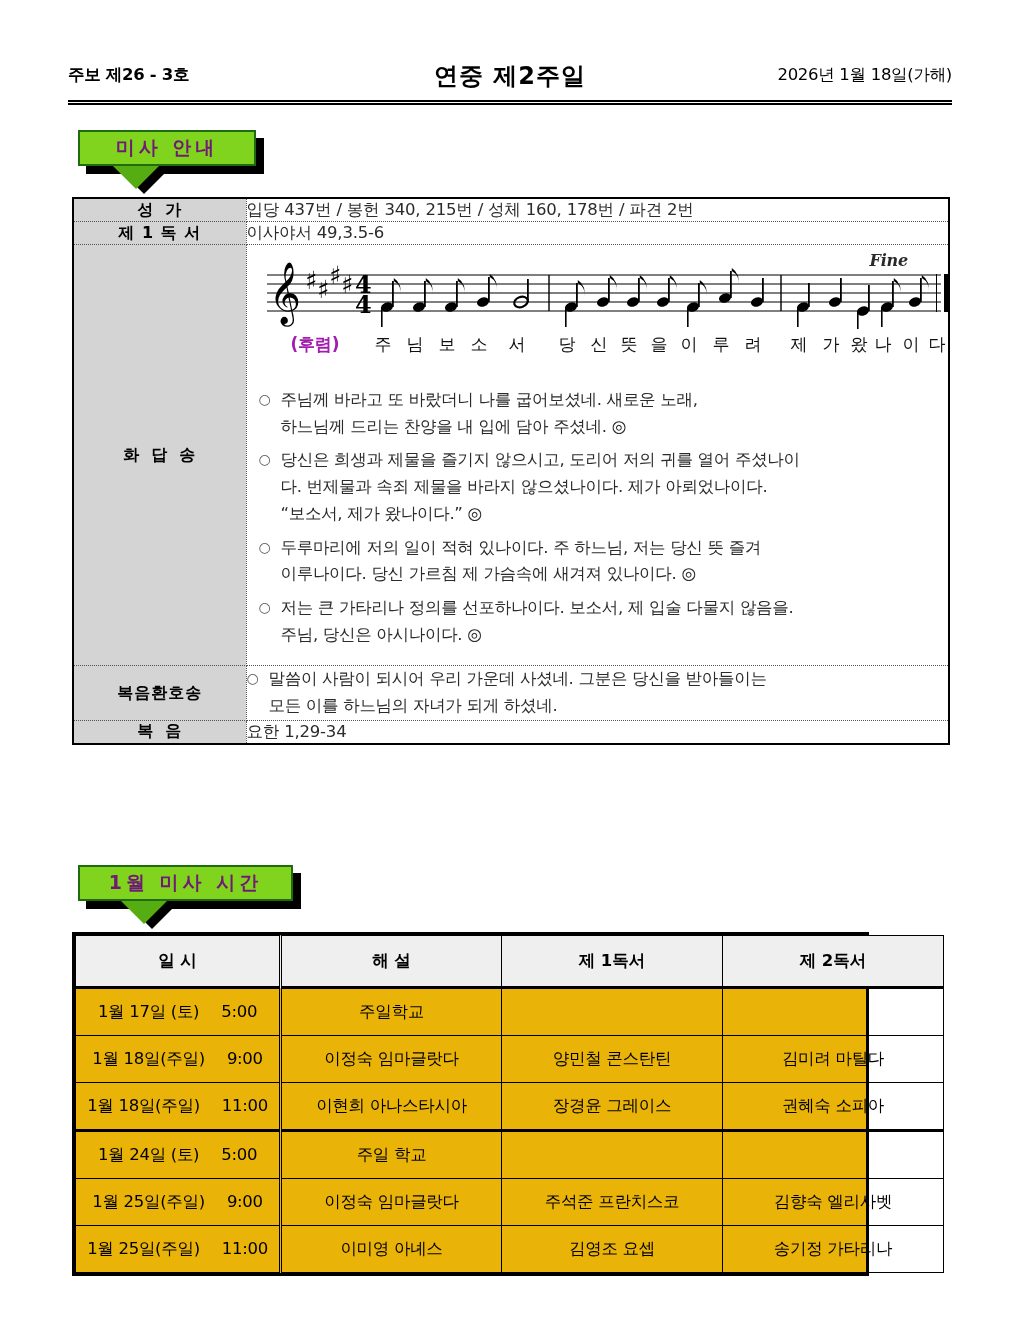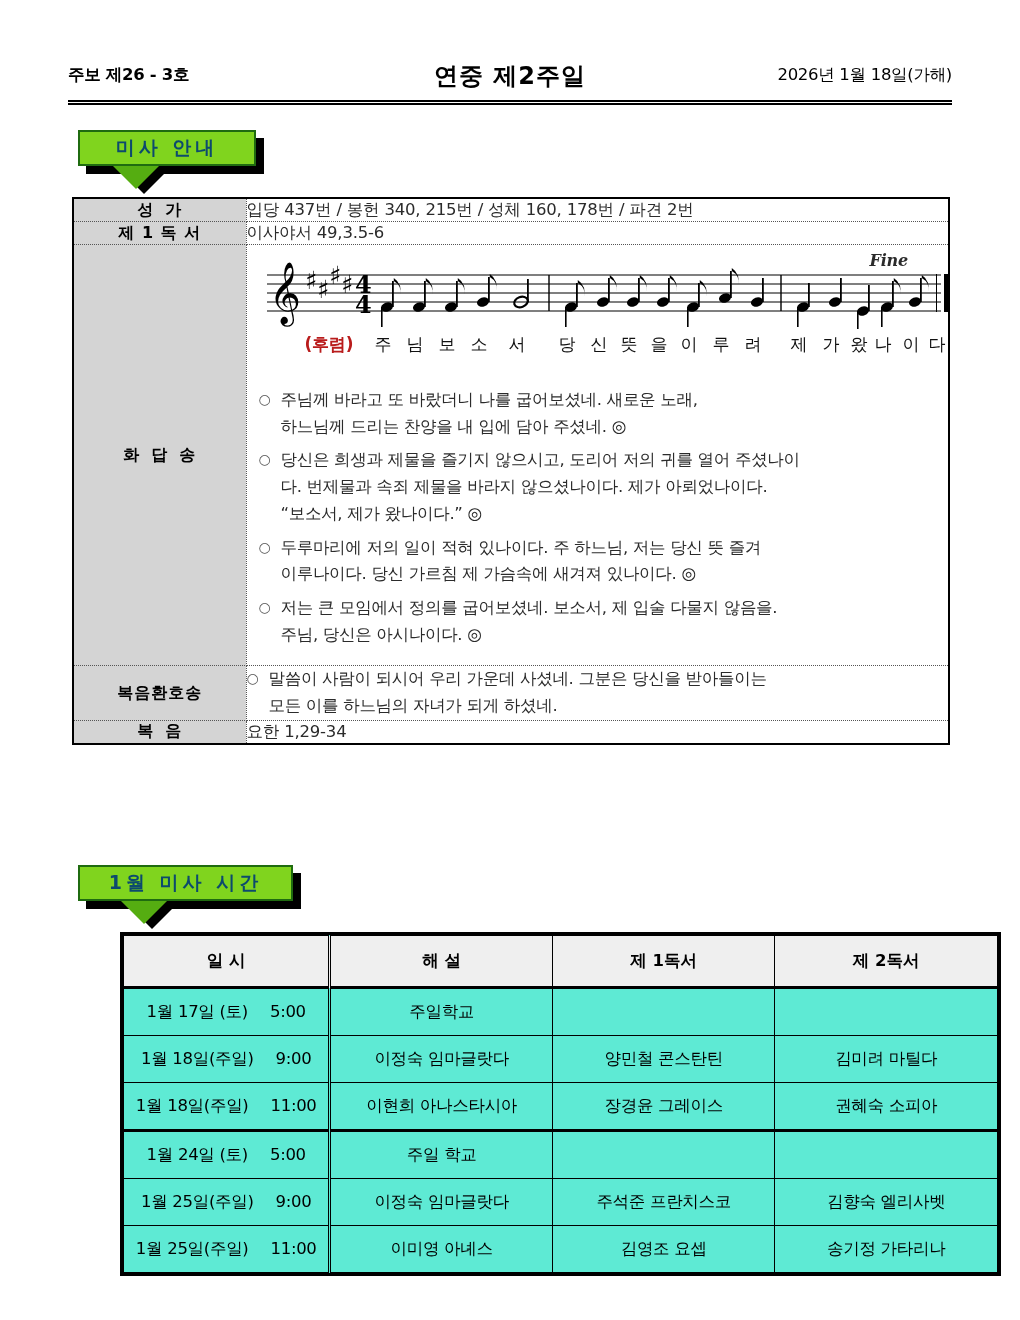--- a/index.html
+++ b/index.html
@@ -88,21 +88,21 @@
     border: 2px solid #1F6B10;
     box-sizing: border-box;
     display: flex;
     align-items: center;
     justify-content: center;
   }
   .banner-label {
     font-size: 19px;
     font-weight: bold;
     letter-spacing: 4px;
-    color: #0c4a6e;
+    color: #701a75;
     white-space: nowrap;
   }
   .banner-arrow-shadow {
     position: absolute;
     width: 0; height: 0;
     border-left: 26px solid transparent;
     border-right: 26px solid transparent;
     border-top: 26px solid #000000;
   }
   .banner-arrow {
@@ -203,25 +203,24 @@
     height: 120px;
     margin: 6px 0 0 0;
   }
   .music-svg { display: block; margin: 0 auto; }
 
   
   .schedule {
     position: absolute;
     left: 72px;
     top: 932px;
-    width: 881px;
+    width: 797px;
     border: 3px solid #000;
     box-sizing: border-box;
-    background: #5eead4;
-    margin-left: 48px;
+    background: #eab308;
   }
   .schedule table {
     border-collapse: collapse;
     width: 100%;
     table-layout: fixed;
   }
   .schedule th, .schedule td {
     border: 1px solid #000;
     text-align: center;
     font-size: 16.5px;
@@ -390,21 +389,21 @@
                   <rect x="622" y="50" width="1.6" height="20"></rect>
 
                   <ellipse cx="656" cy="45" rx="6.2" ry="4.6" transform="rotate(-20 656 45)"></ellipse>
                   <rect x="661" y="21" width="1.8" height="24"></rect>
                   <path d="M662.8 21 q9 5 6 15 q3 -12 -6 -18 z"></path>
                 </g>
               </svg>
             <div style="position: absolute; right: 28px; top: -6px; font-family: &quot;DejaVu Serif&quot;, serif; font-style: italic; font-size: 16px; font-weight: bold;">Fine</div>
                 <div style="position: absolute; left: 50%; margin-left: 339px; top: 17px; height: 38px; width: 7px; border-left: 1.5px solid rgb(0, 0, 0); border-right: 4px solid rgb(0, 0, 0);"></div>
                 <div style="position: absolute; left: 0px; right: 0px; top: 76px; height: 26px;">
-                  <span style="position: absolute; left: 46px; top: 0px; font-size: 17px; color: #b91c1c; font-weight: bold;">(후렴)</span>
+                  <span style="position: absolute; left: 32px; top: 0px; font-size: 17px; color: #a21caf; font-weight: bold;">(후렴)</span>
                   <span style="position: absolute; left: 116px; top: 0px; font-size: 17px; color: rgb(17, 17, 17);">주</span>
                   <span style="position: absolute; left: 148px; top: 0px; font-size: 17px; color: rgb(17, 17, 17);">님</span>
                   <span style="position: absolute; left: 180px; top: 0px; font-size: 17px; color: rgb(17, 17, 17);">보</span>
                   <span style="position: absolute; left: 212px; top: 0px; font-size: 17px; color: rgb(17, 17, 17);">소</span>
                   <span style="position: absolute; left: 250px; top: 0px; font-size: 17px; color: rgb(17, 17, 17);">서</span>
                   <span style="position: absolute; left: 300px; top: 0px; font-size: 17px; color: rgb(17, 17, 17);">당</span>
                   <span style="position: absolute; left: 332px; top: 0px; font-size: 17px; color: rgb(17, 17, 17);">신</span>
                   <span style="position: absolute; left: 362px; top: 0px; font-size: 17px; color: rgb(17, 17, 17);">뜻</span>
                   <span style="position: absolute; left: 392px; top: 0px; font-size: 17px; color: rgb(17, 17, 17);">을</span>
                   <span style="position: absolute; left: 422px; top: 0px; font-size: 17px; color: rgb(17, 17, 17);">이</span>
@@ -426,21 +425,21 @@
                 <div class="verse">
                   <span class="verse-bullet">○</span>
                   <span class="verse-text"><span>당신은 희생과 제물을 즐기지 않으시고, 도리어 저의 귀를 열어 주셨나이</span><br><span>다. 번제물과 속죄 제물을 바라지 않으셨나이다. 제가 아뢰었나이다.</span><br><span>“보소서, 제가 왔나이다.” ◎</span></span>
                 </div>
                 <div class="verse">
                   <span class="verse-bullet">○</span>
                   <span class="verse-text"><span>두루마리에 저의 일이 적혀 있나이다. 주 하느님, 저는 당신 뜻 즐겨</span><br><span>이루나이다. 당신 가르침 제 가슴속에 새겨져 있나이다. ◎</span></span>
                 </div>
                 <div class="verse">
                   <span class="verse-bullet">○</span>
-                  <span class="verse-text"><span>저는 큰 모임에서 정의를 굽어보셨네. 보소서, 제 입술 다물지 않음을.</span><br><span>주님, 당신은 아시나이다. ◎</span></span>
+                  <span class="verse-text"><span>저는 큰 가타리나 정의를 선포하나이다. 보소서, 제 입술 다물지 않음을.</span><br><span>주님, 당신은 아시나이다. ◎</span></span>
                 </div>
               </div>
             </td>
         </tr>
 
 
         <tr>
           <td class="rd-label">복음환호송</td>
           <td class="rd-value">
             <div class="accl">

